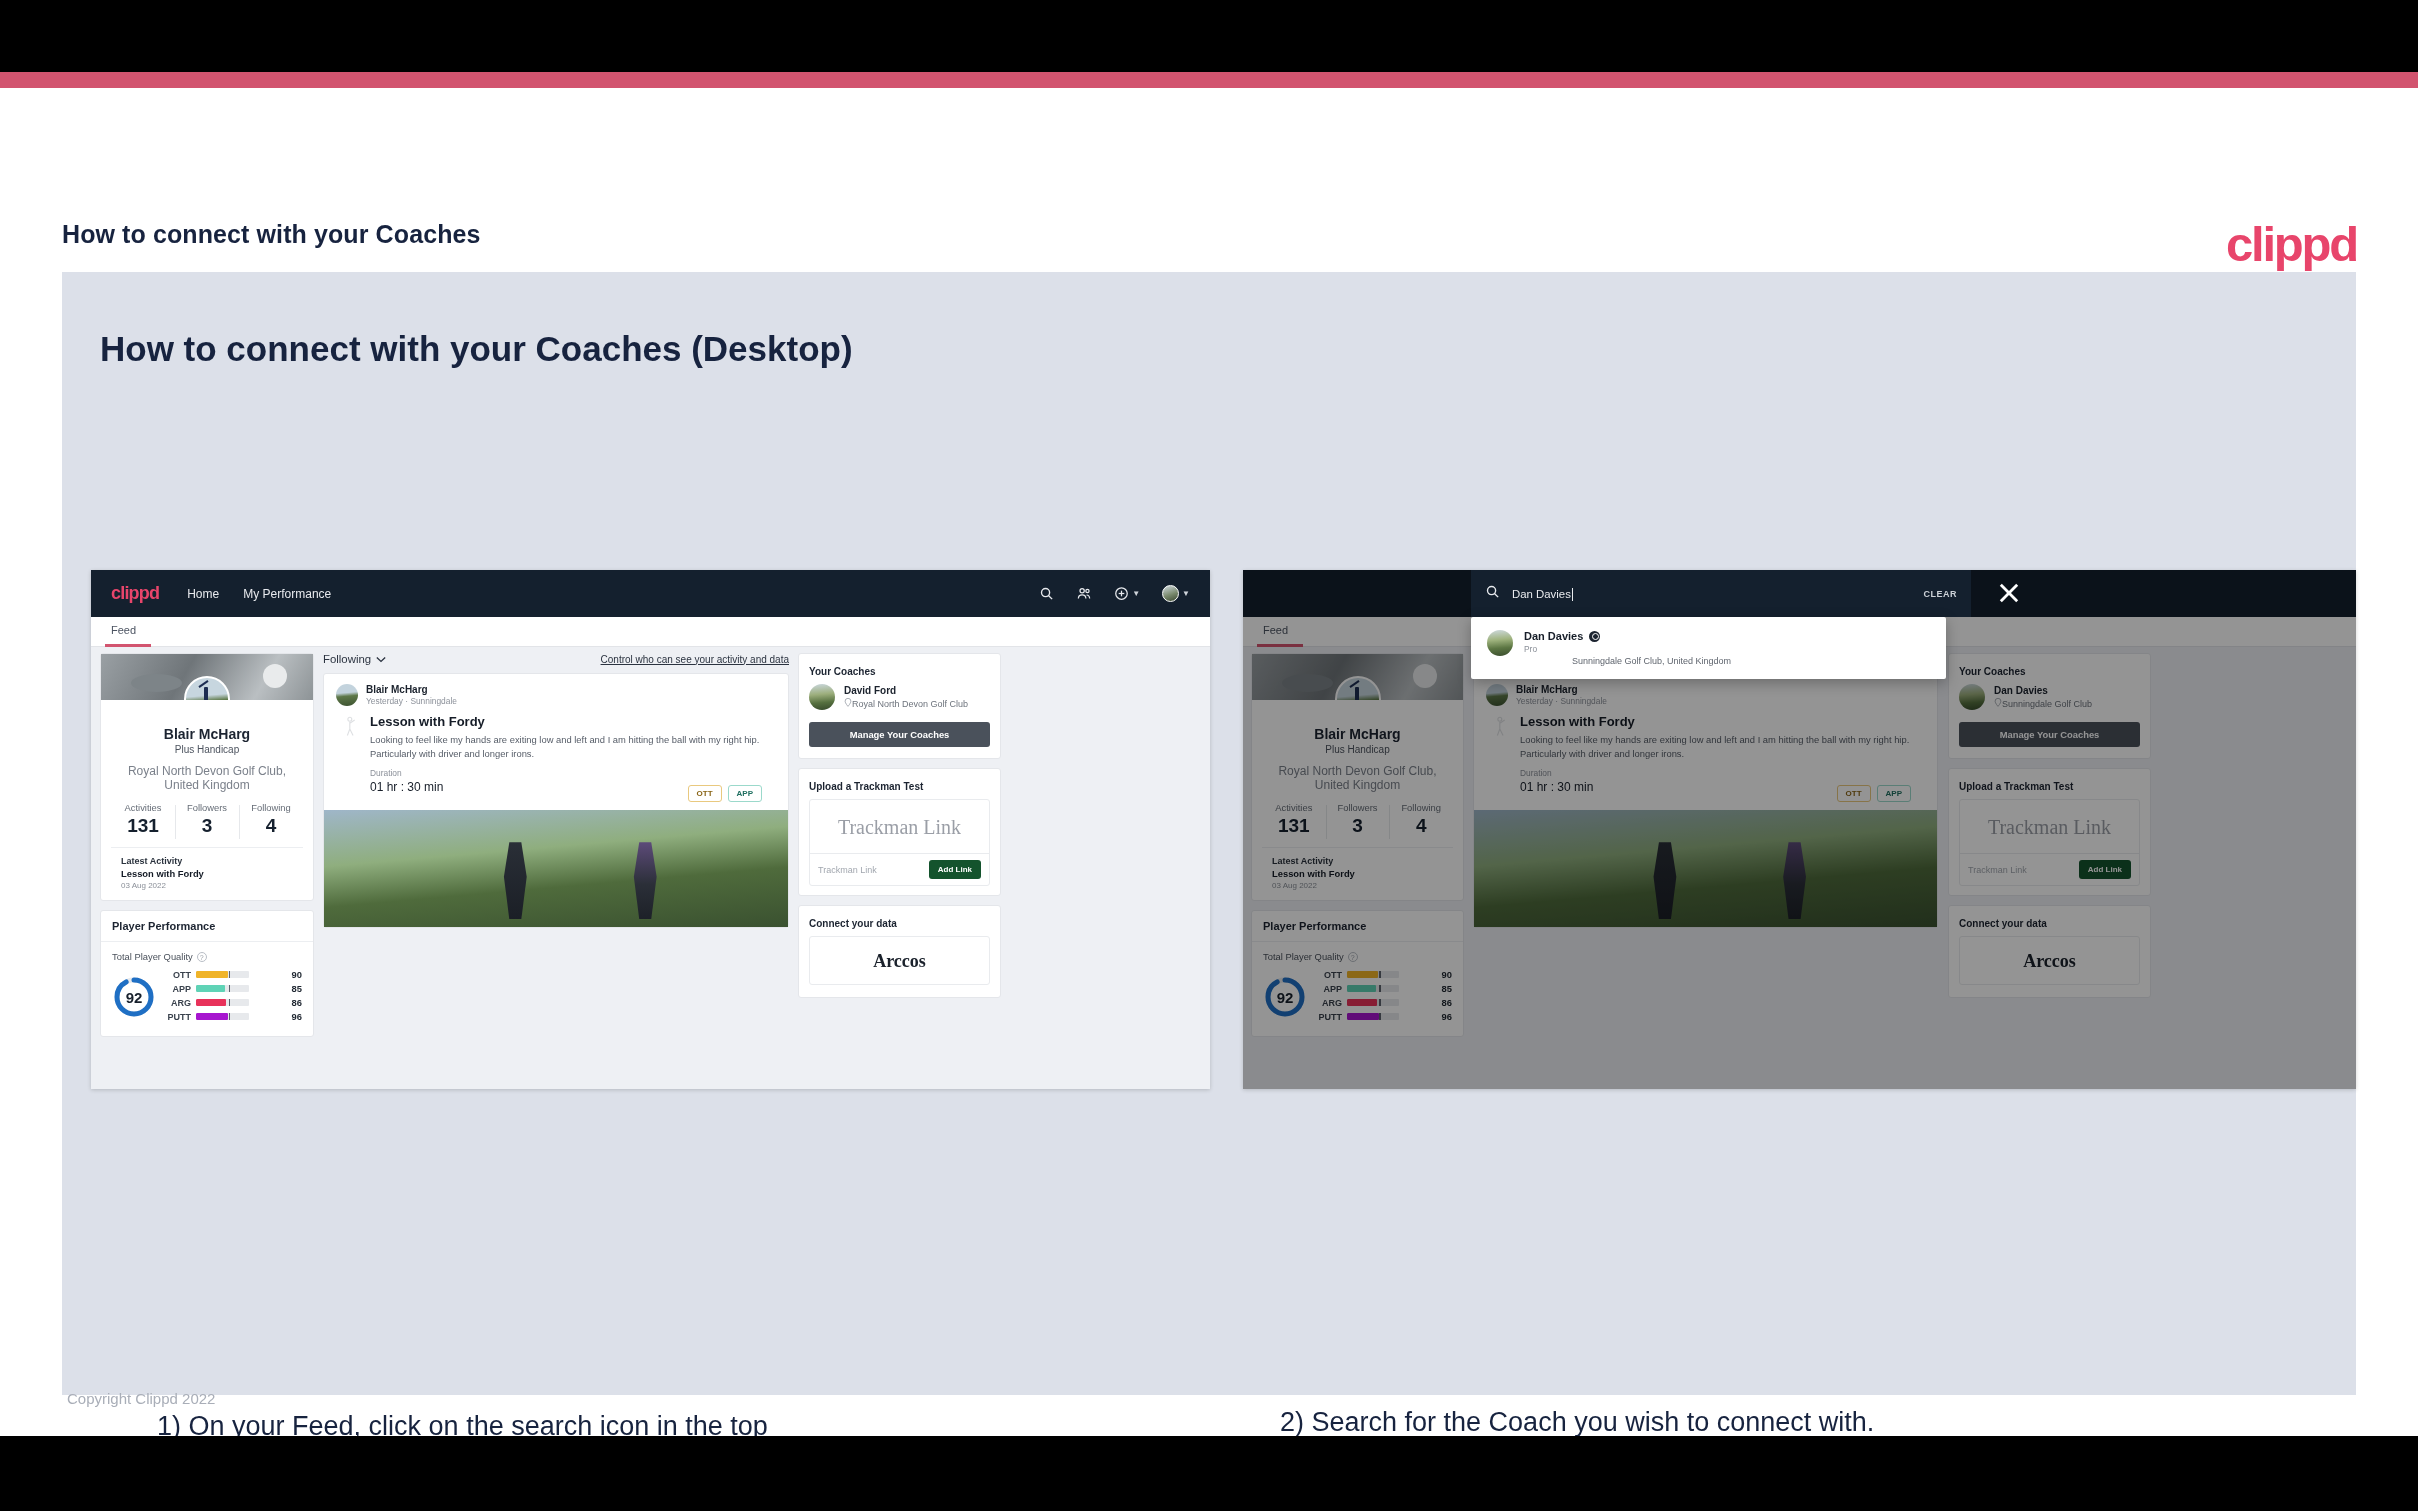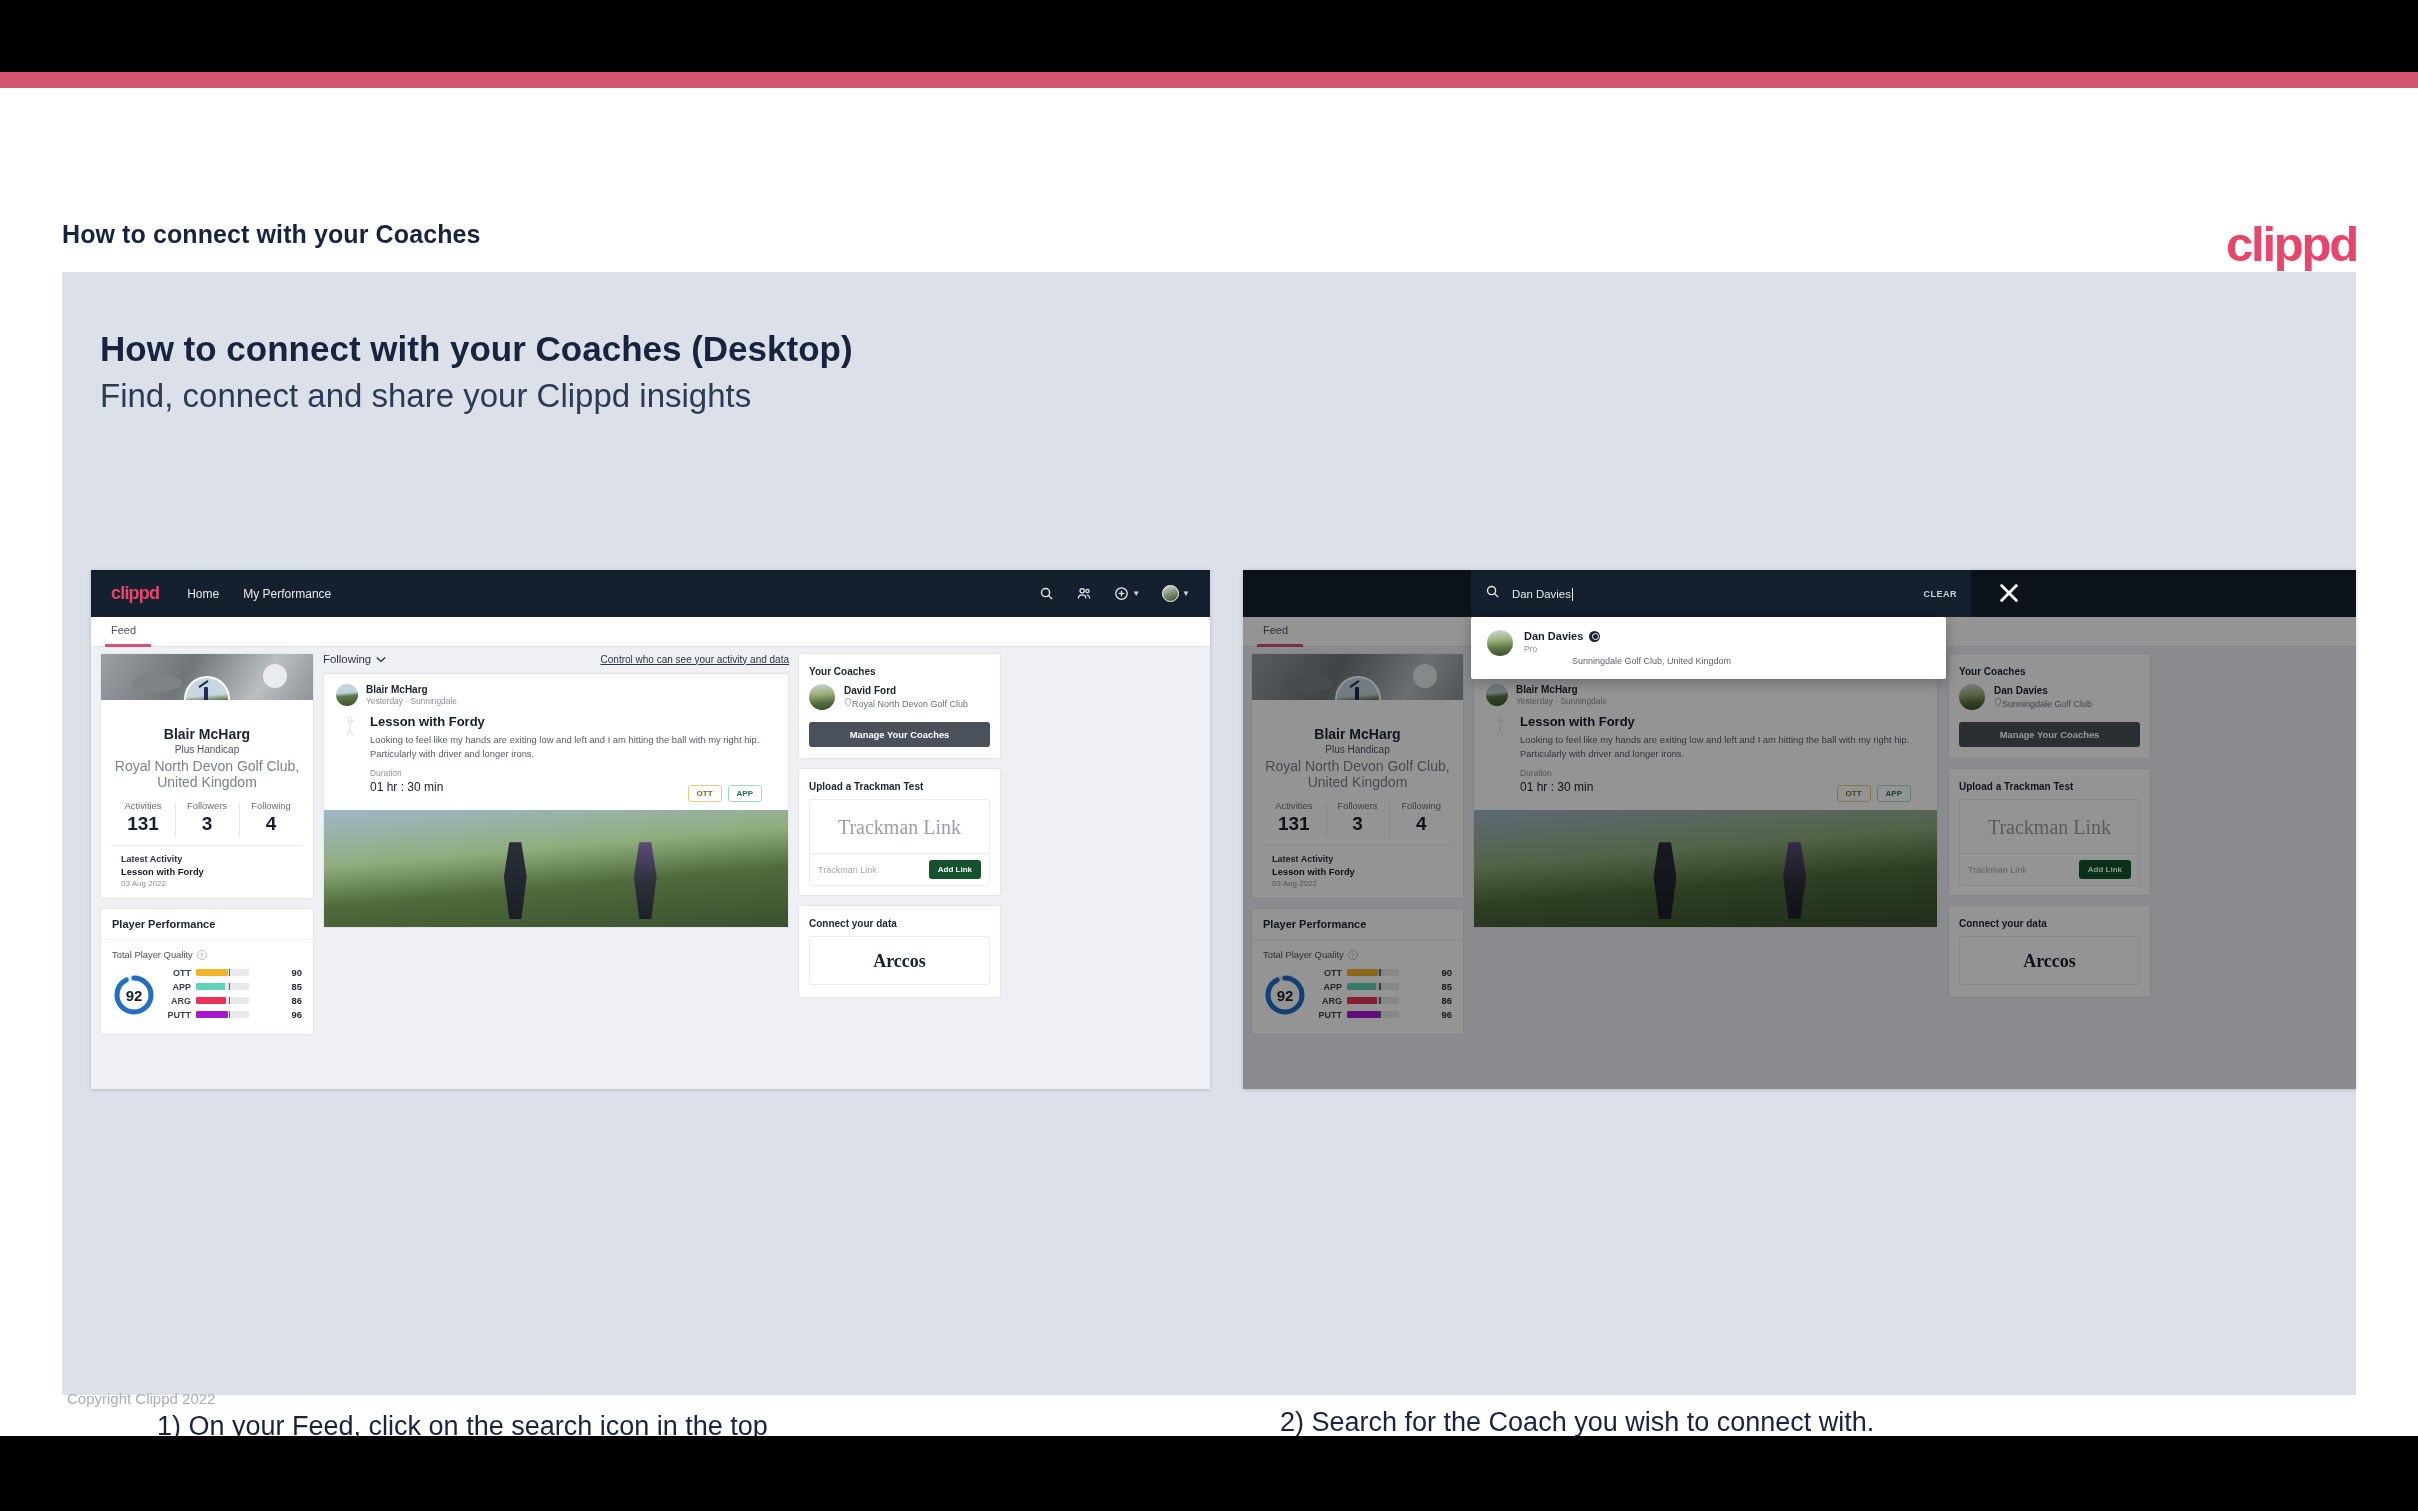--- a/index.html
+++ b/index.html
@@ -98,21 +98,21 @@
     background:linear-gradient(175deg,#c7d6df 0%,#c7d6df 42%,#5f7a4a 55%,#3e5431 100%);
     overflow:hidden;
   }
   .prof-avatar .golfer { position:absolute; left:18px; top:9px; width:4px; height:17px;
                          background:#1d2d52; border-radius:1px; }
   .prof-avatar .golfer::before{content:"";position:absolute;left:-6px;top:-4px;width:11px;height:2px;
                          background:#1d2d52;transform:rotate(-35deg);}
   .prof-body { padding:26px 10px 0; text-align:center; }
   .prof-name { font-size:14px; font-weight:700; color:#1c2431; }
   .prof-sub  { font-size:10px; color:#4d545f; margin-top:2px; }
-  .prof-club { font-size:14px; color:#7b818b; margin-top:3px; }
+  .prof-club { font-size:12px; color:#7b818b; margin-top:9px; }
   .stats { display:flex; margin-top:10px; }
   .stat { flex:1; text-align:center; position:relative; }
   .stat + .stat::before { content:""; position:absolute; left:0; top:3px; width:1px; height:34px; background:#e6e8eb; }
   .stat-l { font-size:9.4px; color:#666d77; }
   .stat-v { font-size:19px; font-weight:700; color:#15202e; margin-top:2px; }
   .latest { border-top:1px solid #eceef1; margin-top:10px; padding:8px 10px 10px; text-align:left; }
   .latest-l { font-size:9px; font-weight:700; color:#2a323d; }
   .latest-t { font-size:9.4px; font-weight:700; color:#141b26; margin-top:2px; }
   .latest-d { font-size:8px; color:#8b9099; margin-top:2px; }
 
@@ -228,21 +228,20 @@
   <div class="bar-pink"></div>
 
   <div class="slide-header">
     <div class="header-title">How to connect with your Coaches</div>
     <div class="logo">clippd</div>
     <div class="header-rule"></div>
   </div>
 
   <div class="panel">
     <div class="panel-title">How to connect with your Coaches (Desktop)</div>
-    <div class="panel-subtitle">Find, connect and share your Clippd insights</div>
 
     <div class="shot shot-a">
       <div class="app">
 
         <div class="navbar">
           <div class="nav-logo">clippd</div>
           <div class="nav-link">Home</div>
           <div class="nav-link">My Performance</div>
           <div class="nav-spacer"></div>
           <div class="nav-icons">

